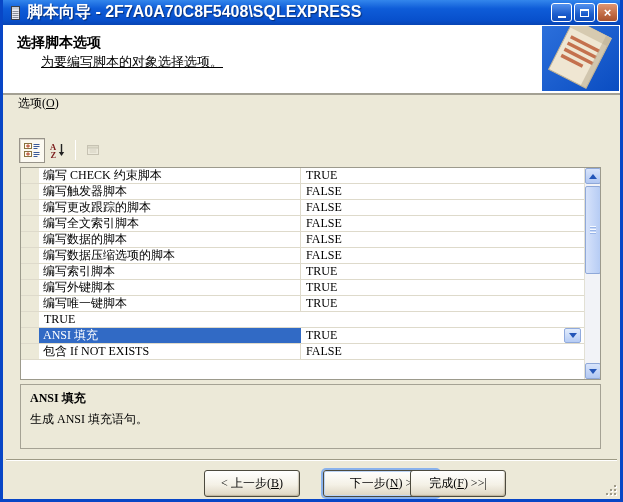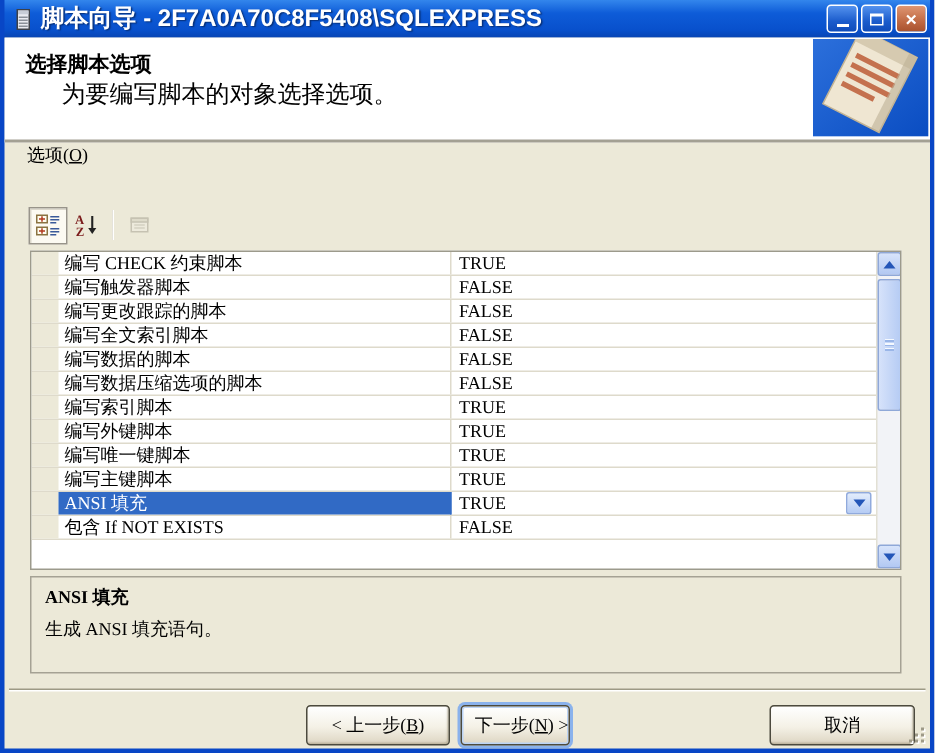--- a/index.html
+++ b/index.html
@@ -24,21 +24,21 @@
   .g-min { width:8px; height:2px; background:#fff; margin-top:9px; }
   .g-max { width:9px; height:8px; border:1px solid #fff; border-top-width:2px; }
   .g-close { font-family:"Liberation Sans",sans-serif; font-weight:bold; font-size:13px; line-height:1; }
 
   
   .client { position:relative; width:617px; height:474px; background:#ece9d8; overflow:hidden; }
 
   .header { position:absolute; top:0; left:0; right:0; height:70px; background:#fff;
     border-bottom:2px solid #a3a093; }
   .header-title { position:absolute; top:9px; left:14px; font-weight:bold; font-size:14px; }
-  .header-subtitle { position:absolute; top:28px; left:38px; font-size:16px; }
+  .header-subtitle { position:absolute; top:28px; left:38px; font-size:13px;text-decoration:underline; }
   .header-image { position:absolute; top:1px; right:1px; width:77px; height:65px; }
 
   .options-label { position:absolute; top:70px; left:15px; font-size:12px; }
   .u { text-decoration:underline; }
 
   
   .toolbar { position:absolute; top:112px; left:16px; height:26px; display:flex; align-items:center; }
   .tb { width:26px; height:25px; display:flex; align-items:center; justify-content:center;
     border:1px solid transparent; background:transparent; cursor:pointer; }
   .tb.pressed { background:#fcfaf2; border:1px solid #98948a; box-shadow:inset 1px 1px 0 #dcd8cc; }
@@ -95,21 +95,21 @@
 
   
   .btn { position:absolute; top:445px; height:27px; border:1px solid #4c4a3e; border-radius:3px;
     background:linear-gradient(180deg,#ffffff 0%,#f4f1e6 55%,#ddd5c2 100%);
     font-family:"Liberation Serif","DejaVu Serif",serif; font-size:12px; color:#000;
     display:flex; align-items:center; justify-content:center; cursor:pointer;
     box-shadow:inset -1px -1px 1px rgba(150,140,110,.45); white-space:nowrap; }
   .btn.focused { box-shadow:0 0 0 2px #8ab2ec, inset 0 0 0 1px #bcd4f6; }
   .btn-help   { left:15px;  width:99px; }
   .btn-back   { left:201px; width:96px; }
-  .btn-next   { left:304px; width:73px;justify-content:flex-end; }
+  .btn-next   { left:320px; width:116px; }
   .btn-finish { left:407px; width:96px; }
   .btn-cancel { left:510px; width:97px; }
 
   .grip { position:absolute; right:3px; top:458px; width:13px; height:13px; }
   .grip i { position:absolute; width:2px; height:2px; background:#9e9a88; box-shadow:1px 1px 0 #fff; }
   .grip i:nth-child(1){ right:1px; bottom:1px; }
   .grip i:nth-child(2){ right:1px; bottom:5px; }
   .grip i:nth-child(3){ right:5px; bottom:1px; }
   .grip i:nth-child(4){ right:1px; bottom:9px; }
   .grip i:nth-child(5){ right:5px; bottom:5px; }
@@ -258,21 +258,20 @@
           </div>
           <div class="grow">
             <span class="ind"></span>
             <span class="lcell">编写唯一键脚本</span>
             <span class="vcell">
               <span>TRUE</span>
             </span>
           </div>
           <div class="grow">
             <span class="ind"></span>
-            <span class="lcell">编写主键脚本</span>
             <span class="vcell">
               <span>TRUE</span>
             </span>
           </div>
           <div class="grow sel">
             <span class="ind"></span>
             <span class="lcell">ANSI 填充</span>
             <span class="vcell">
               <span>TRUE</span>
               <span class="ddbtn">
@@ -305,22 +304,22 @@
     </div>
 
     <div class="divider"></div>
 
     <span class="btn btn-back">
         <span><span>&lt; 上一步(</span><span class="u">B</span><span>)</span></span>
       </span>
     <span class="btn btn-next focused">
         <span><span>下一步(</span><span class="u">N</span><span>) &gt;</span></span>
       </span>
-    <span class="btn btn-cancel">
-        <span><span>取消</span><span class="u"></span><span></span></span>
+    <span class="btn btn-finish">
+        <span><span>完成(</span><span class="u">F</span><span>) &gt;&gt;|</span></span>
       </span>
 
     <span class="grip">
         <i></i>
         <i></i>
         <i></i>
         <i></i>
         <i></i>
         <i></i>
       </span>

